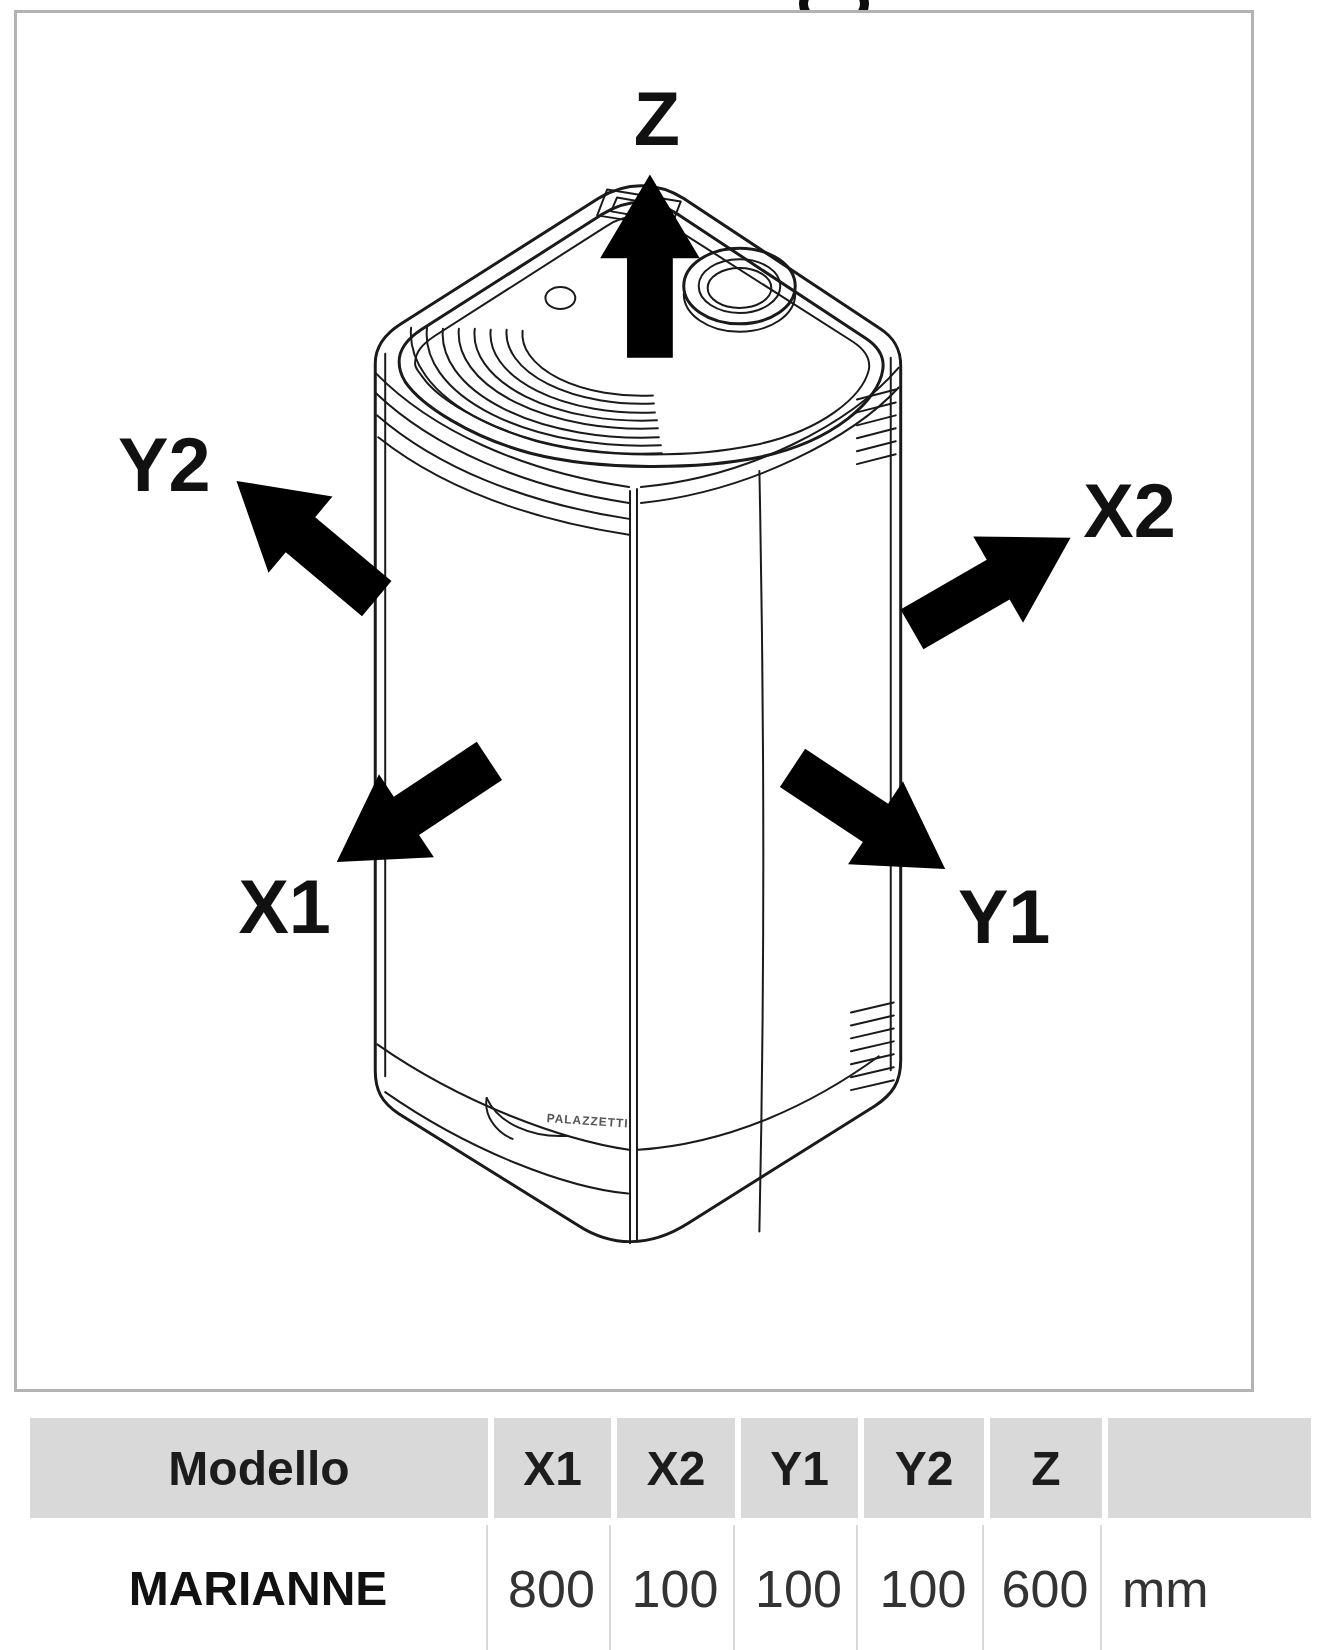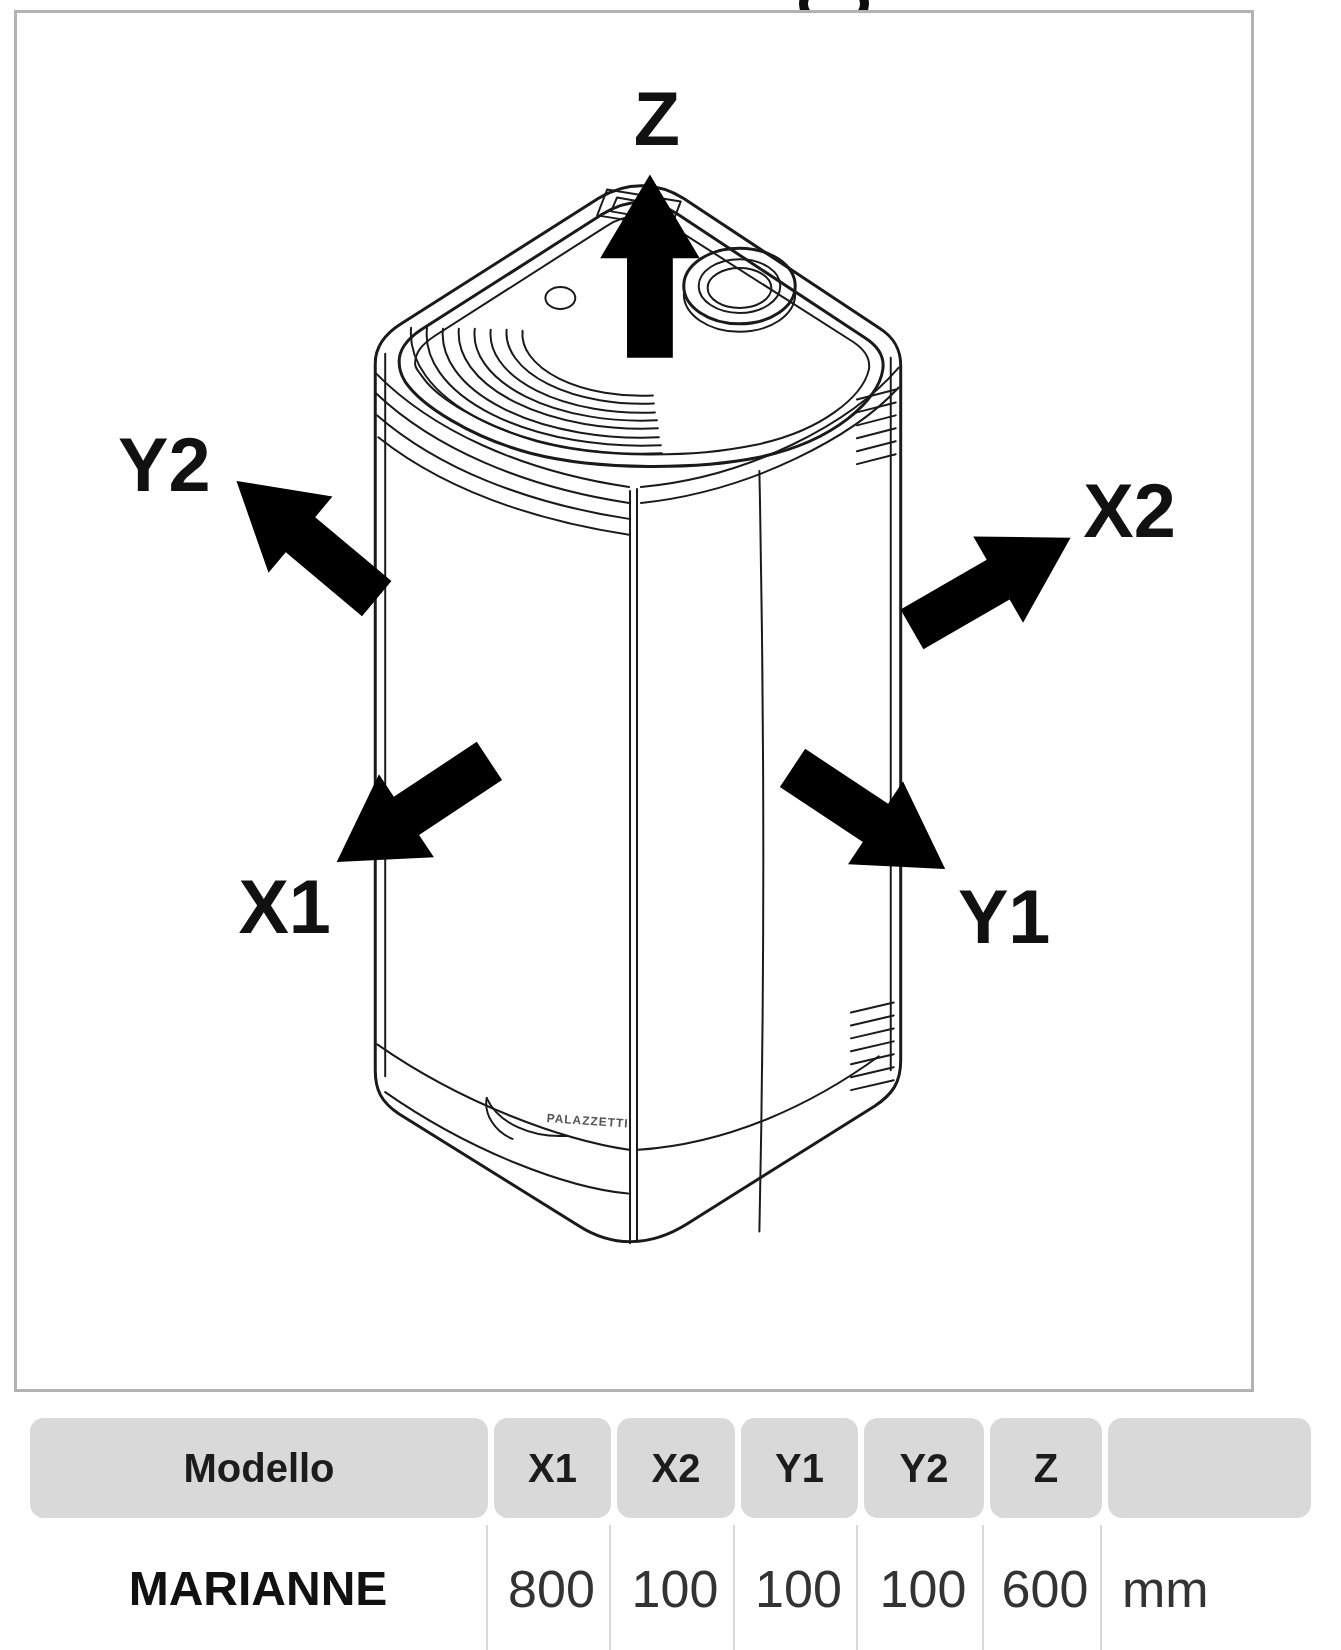--- a/index.html
+++ b/index.html
@@ -55,23 +55,22 @@
     row-gap:7px;
     background:#ffffff;
   }
   .th{
     background:#d9d9d9;
     height:100px;
     display:flex;
     align-items:center;
     justify-content:center;
     font-weight:bold;
-    font-size:40px;
+    font-size:48px;
     color:#1c1c1c;
-    border-radius:14px;
   }
   .td{
     background:#ffffff;
     height:127px;
     display:flex;
     align-items:center;
     justify-content:center;
     font-size:52px;
     color:#333333;
     border-right:2px solid #d9d9d9;

